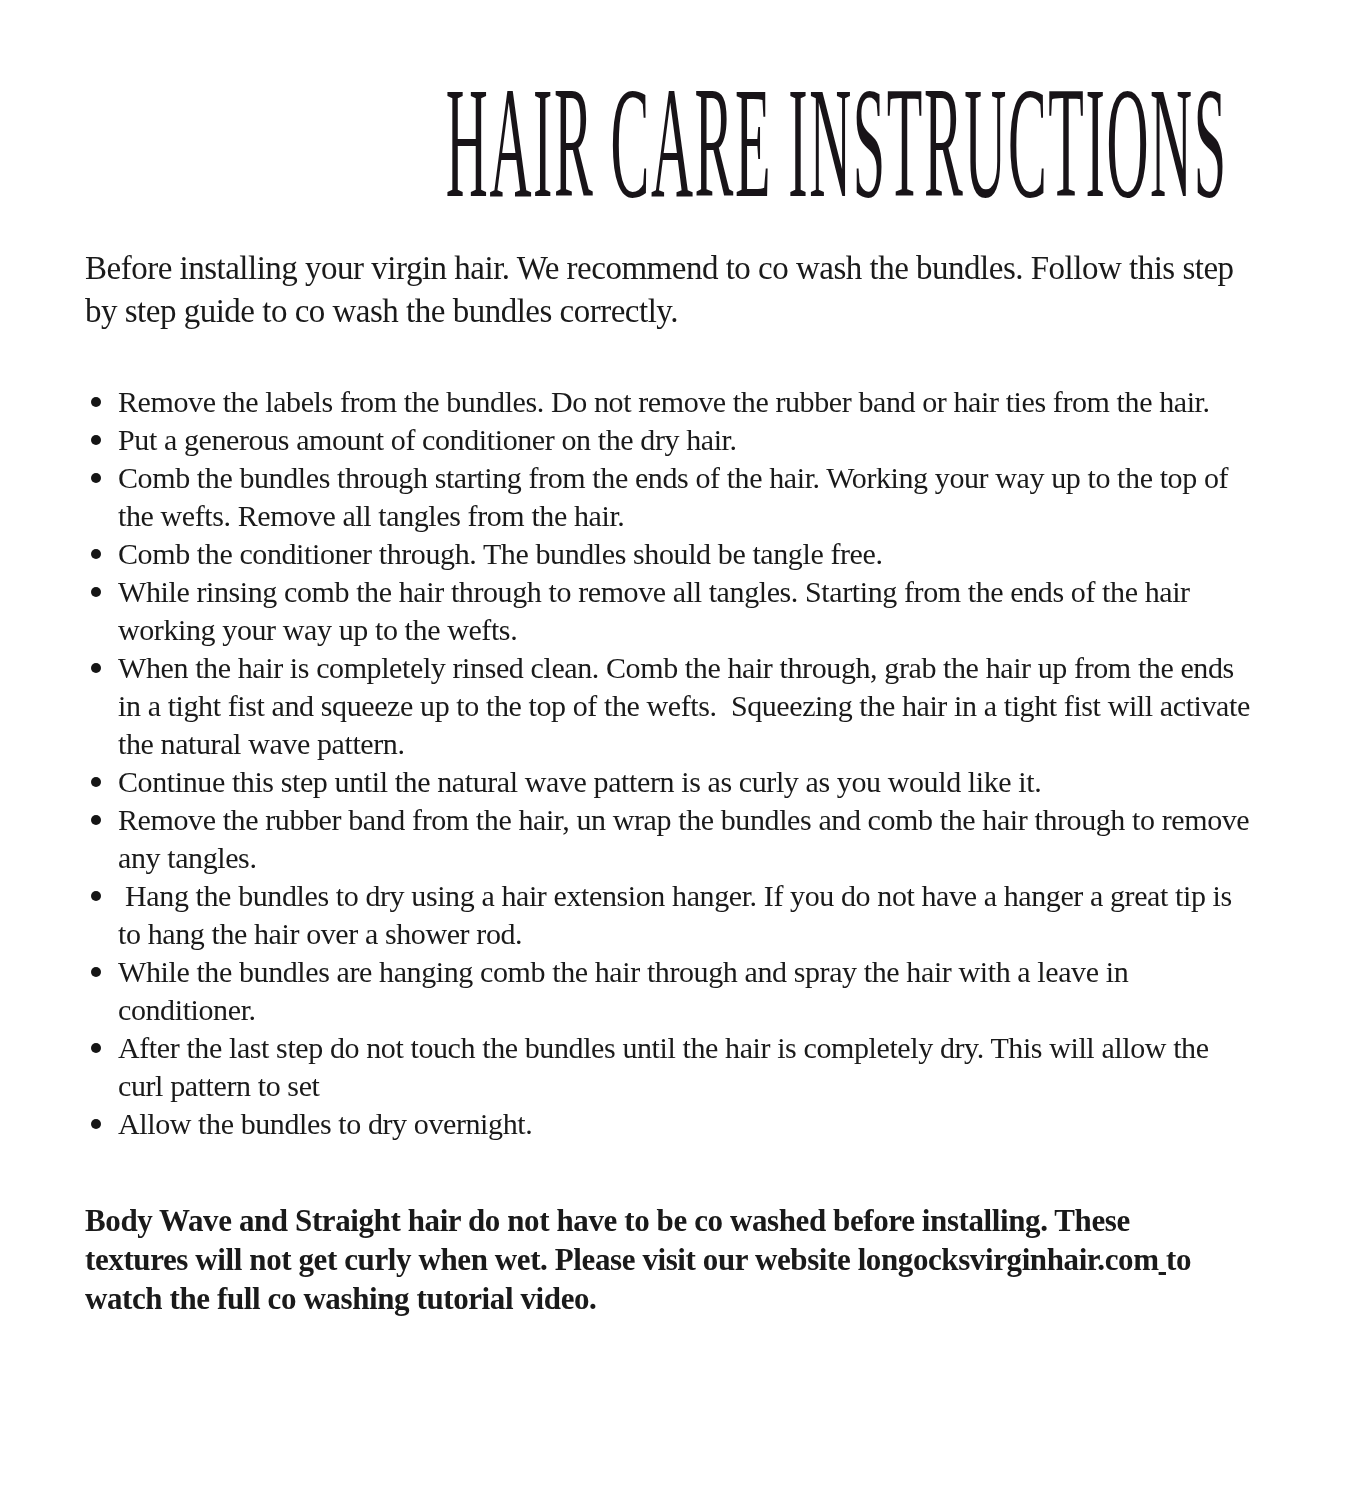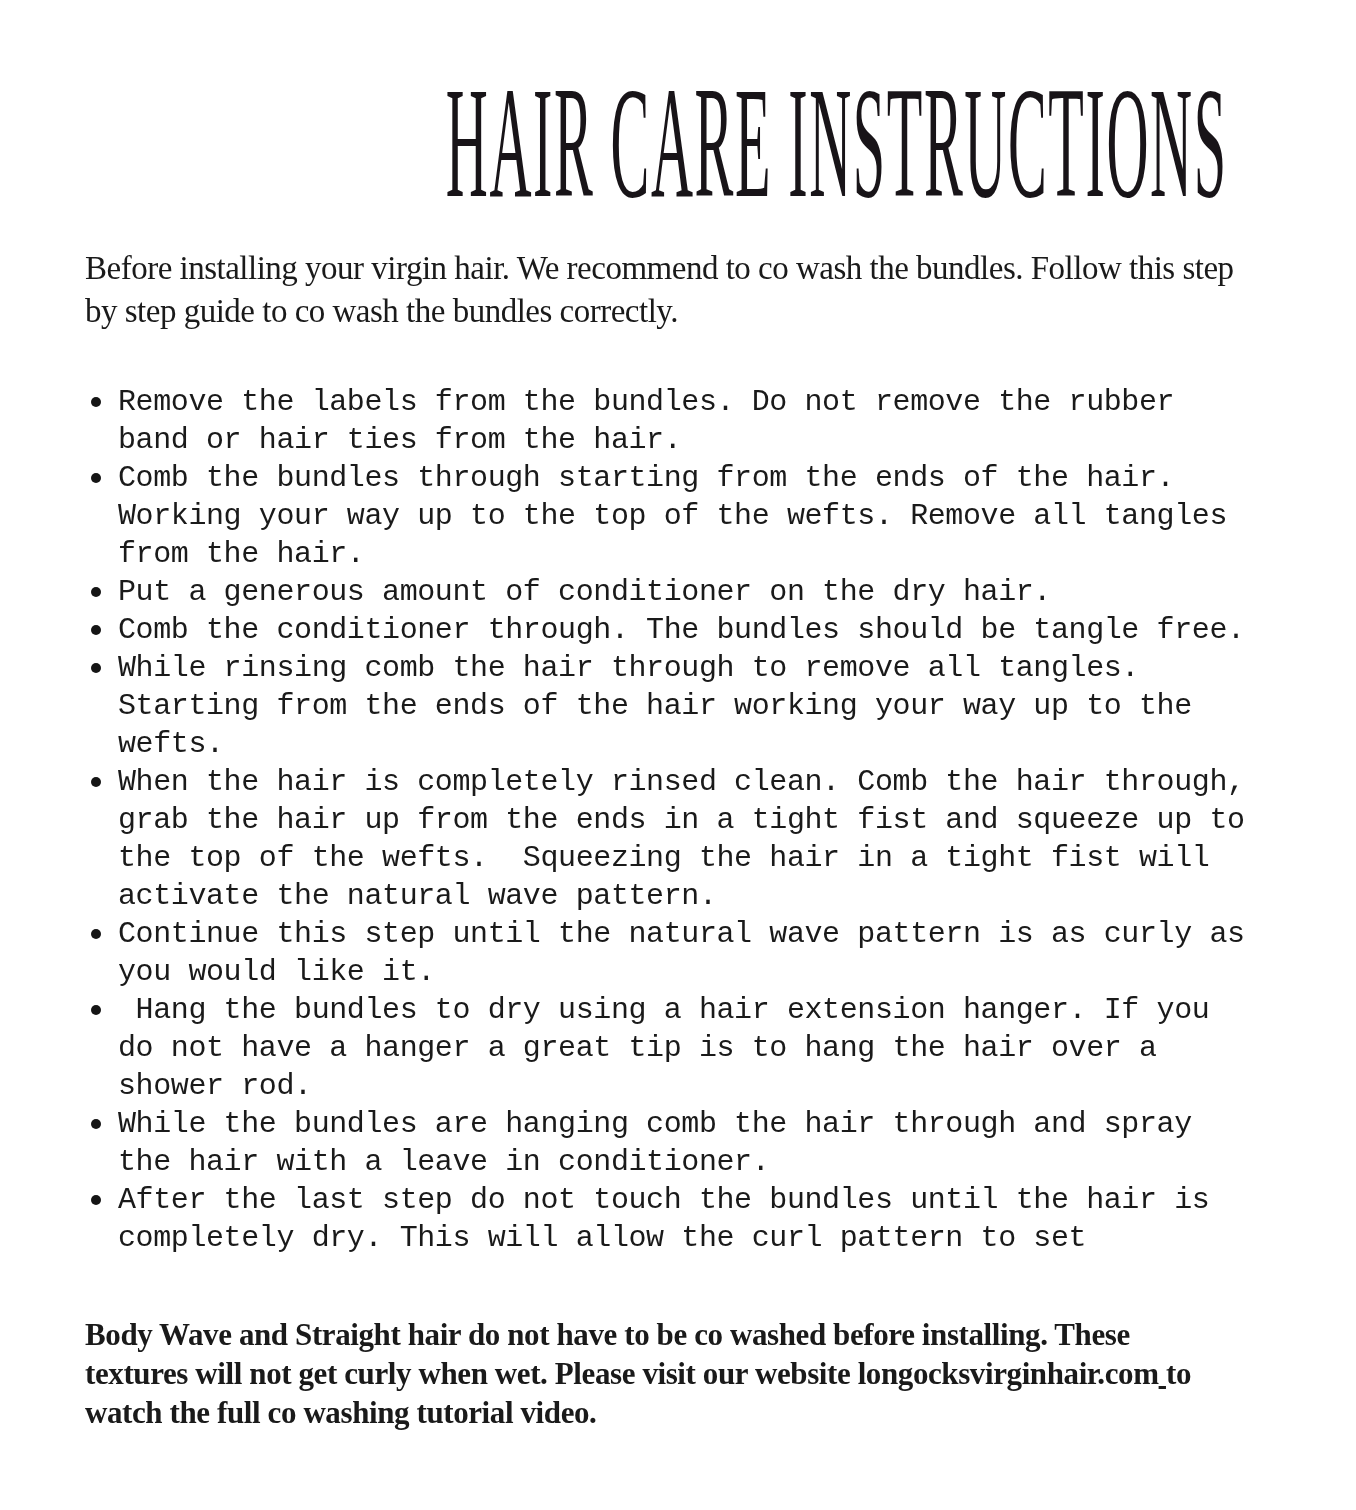--- a/index.html
+++ b/index.html
@@ -46,21 +46,20 @@
     font-size: 33px;
     line-height: 43px;
     letter-spacing: -0.5px;
     white-space: pre-wrap;
   }
   .steps {
     list-style: none;
     margin: 50px 0 0 0;
     padding: 0;
     max-width: 1175px;
-    font-family: Liberation Mono, monospace;
   }
   .steps li {
     display: flex;
     align-items: flex-start;
     font-size: 30px;
     line-height: 38px;
     letter-spacing: -0.4px;
   }
   .dot {
     flex: 0 0 auto;
@@ -99,51 +98,59 @@
 
   <p class="intro">Before installing your virgin hair. We recommend to co wash the bundles. Follow this step by step guide to co wash the bundles correctly.</p>
 
   <ul class="steps">
     <li>
         <span class="dot"></span>
         <span class="txt">Remove the labels from the bundles. Do not remove the rubber band or hair ties from the hair.</span>
       </li>
     <li>
         <span class="dot"></span>
-        <span class="txt">Comb the bundles through starting from the ends of the hair. Working your way up to the top of the wefts. Remove all tangles from the hair.</span>
+        <span class="txt">Put a generous amount of conditioner on the dry hair.</span>
       </li>
     <li>
         <span class="dot"></span>
-        <span class="txt">Put a generous amount of conditioner on the dry hair.</span>
+        <span class="txt">Comb the bundles through starting from the ends of the hair. Working your way up to the top of the wefts. Remove all tangles from the hair.</span>
       </li>
     <li>
         <span class="dot"></span>
         <span class="txt">Comb the conditioner through. The bundles should be tangle free.</span>
       </li>
     <li>
         <span class="dot"></span>
         <span class="txt">While rinsing comb the hair through to remove all tangles. Starting from the ends of the hair working your way up to the wefts.</span>
       </li>
     <li>
         <span class="dot"></span>
         <span class="txt">When the hair is completely rinsed clean. Comb the hair through, grab the hair up from the ends in a tight fist and squeeze up to the top of the wefts.  Squeezing the hair in a tight fist will activate the natural wave pattern.</span>
       </li>
     <li>
         <span class="dot"></span>
         <span class="txt">Continue this step until the natural wave pattern is as curly as you would like it.</span>
       </li>
     <li>
         <span class="dot"></span>
+        <span class="txt">Remove the rubber band from the hair, un wrap the bundles and comb the hair through to remove any tangles.</span>
+      </li>
+    <li>
+        <span class="dot"></span>
         <span class="txt"> Hang the bundles to dry using a hair extension hanger. If you do not have a hanger a great tip is to hang the hair over a shower rod.</span>
       </li>
     <li>
         <span class="dot"></span>
         <span class="txt">While the bundles are hanging comb the hair through and spray the hair with a leave in conditioner.</span>
       </li>
     <li>
         <span class="dot"></span>
         <span class="txt">After the last step do not touch the bundles until the hair is completely dry. This will allow the curl pattern to set</span>
       </li>
+    <li>
+        <span class="dot"></span>
+        <span class="txt">Allow the bundles to dry overnight.</span>
+      </li>
   </ul>
 
   <p class="footer"><span>Body Wave and Straight hair do not have to be co washed before installing. These textures will not get curly when wet. Please visit our website </span><span>longocksvirginhair.com</span><span class="uspace"> </span><span>to watch the full co washing tutorial video.</span></p>
 
 </div>
 
 </body></html>

